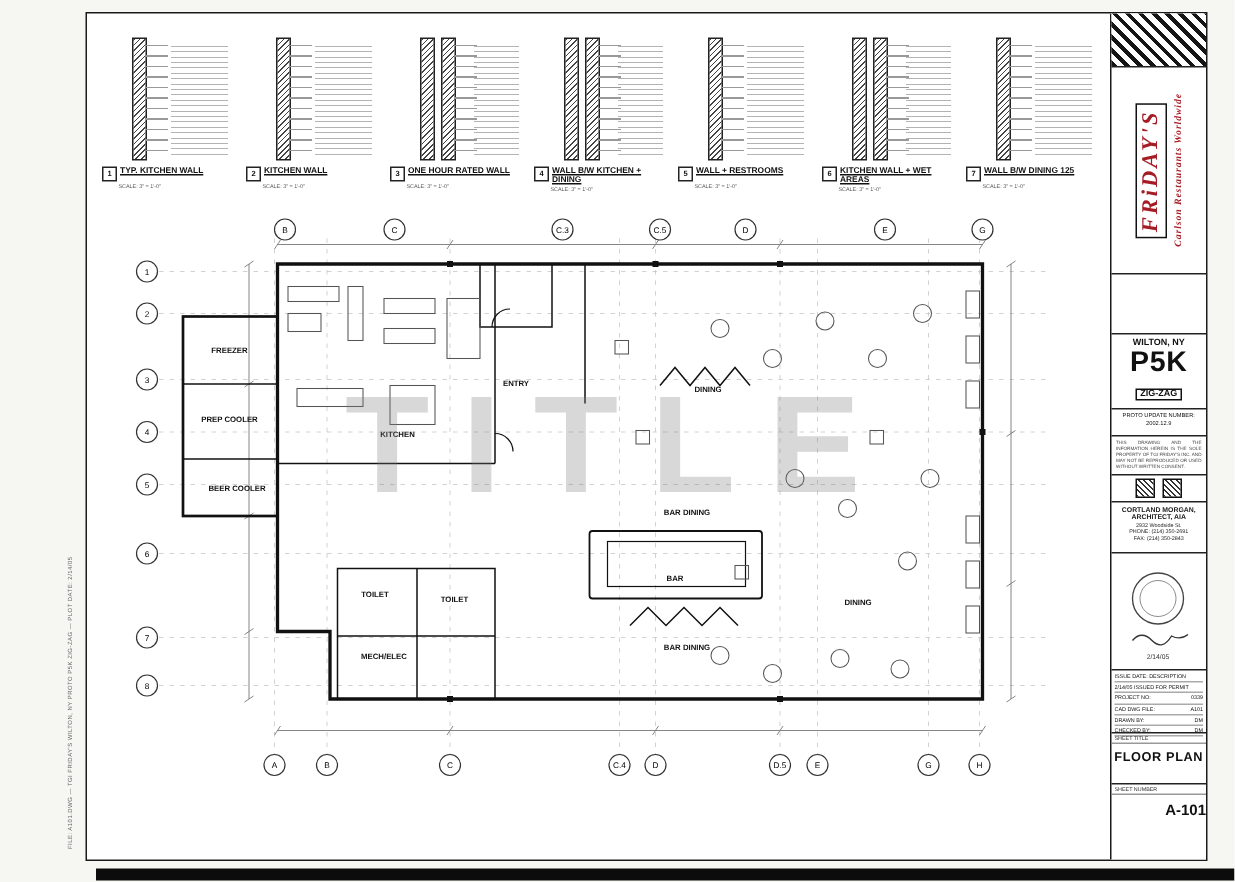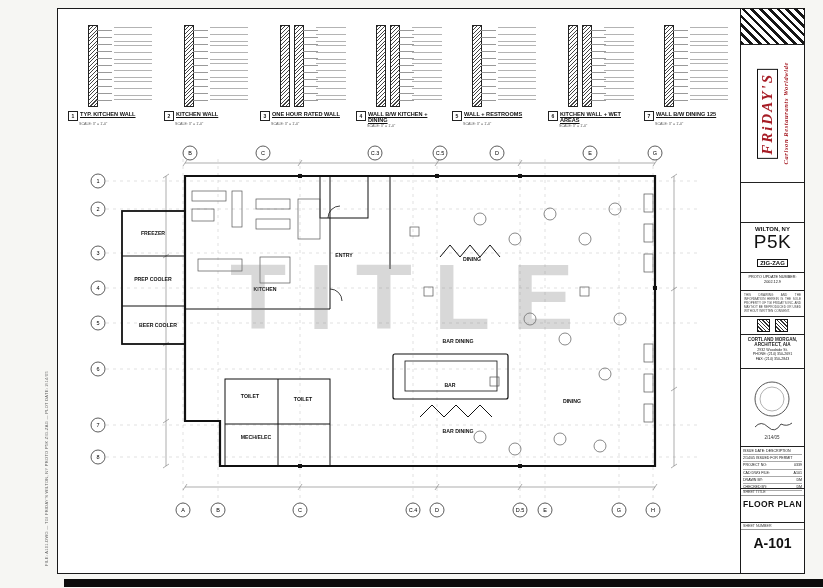--- a/index.html
+++ b/index.html
@@ -36,37 +36,37 @@
   .brandsec{height:138px;display:flex;justify-content:center;align-items:center;gap:4px}
   .logo-vert{writing-mode:vertical-rl;transform:rotate(180deg);color:#a61c25;
              font-family:"Liberation Serif",serif;font-style:italic;font-weight:bold;
              font-size:15px;letter-spacing:2px;border:1.3px solid #111;padding:3px 1px;background:#fff}
   .tag-vert{writing-mode:vertical-rl;transform:rotate(180deg);color:#a61c25;
             font-family:"Liberation Serif",serif;font-style:italic;font-weight:bold;
             font-size:6.5px;letter-spacing:.6px}
   .blanksec{height:40px}
   .locsec{height:50px;text-align:center;padding-top:3px}
   .loc{font-size:6px;font-weight:bold}
-  .code{font-size:19px;font-weight:normal;line-height:1;letter-spacing:.5px}
+  .code{font-size:19px;font-weight:bold;line-height:1;letter-spacing:.5px}
   .protoname{display:inline-block;font-size:6px;font-weight:bold;border:1px solid #111;padding:0 2px;margin-top:1px}
   .updsec{height:18px;font-size:3.8px;text-align:center;padding-top:2px;line-height:1.4}
   .legalsec{height:26px;font-size:3.1px;color:#444;line-height:1.3;padding:2px 3px;text-align:justify}
   .logos2{height:18px;display:flex;justify-content:center;align-items:center;gap:5px}
   .minilogo{width:11px;height:11px;border:1px solid #111;
             background:repeating-linear-gradient(45deg,#333 0 1px,#fff 1px 2.6px)}
   .archsec{height:34px;text-align:center;padding-top:2px;font-size:3.6px;line-height:1.35;color:#222}
   .archname{font-size:4.6px;font-weight:bold;line-height:1.15}
   .sealsec{height:78px}
   .issuesec{height:42px;font-size:3.6px;padding:1px 2px}
   .isrow{display:flex;justify-content:space-between;border-bottom:.5px solid #aaa;height:6.2px;line-height:6.2px;overflow:hidden}
   .tbl{font-size:3.6px;color:#333;padding:1px 2px;border-bottom:.5px solid #999}
   .stitle{height:34px}
   .stitle-txt{font-size:8.5px;font-weight:bold;text-align:center;margin-top:3px;letter-spacing:.4px}
   .snum{flex:1;border-bottom:none}
-  .snum-txt{font-size:14px;font-weight:bold;text-align:center;margin-top:5px}
+  .snum-txt{font-size:10px;font-weight:bold;text-align:right;margin-top:5px}
   
   .side-note{position:absolute;left:44px;top:566px;transform:rotate(-90deg);transform-origin:0 0;
              font-size:4px;color:#666;white-space:nowrap;letter-spacing:.3px}
   .bottom-bar{position:absolute;left:64px;top:579px;width:759px;height:8px;background:#0c0c0c}
 </style>
 </head>
 <body>
 
 <div class="side-note">FILE: A101.DWG — TGI FRIDAY'S  WILTON, NY  PROTO P5K ZIG-ZAG  —  PLOT DATE: 2/14/05</div>
 

